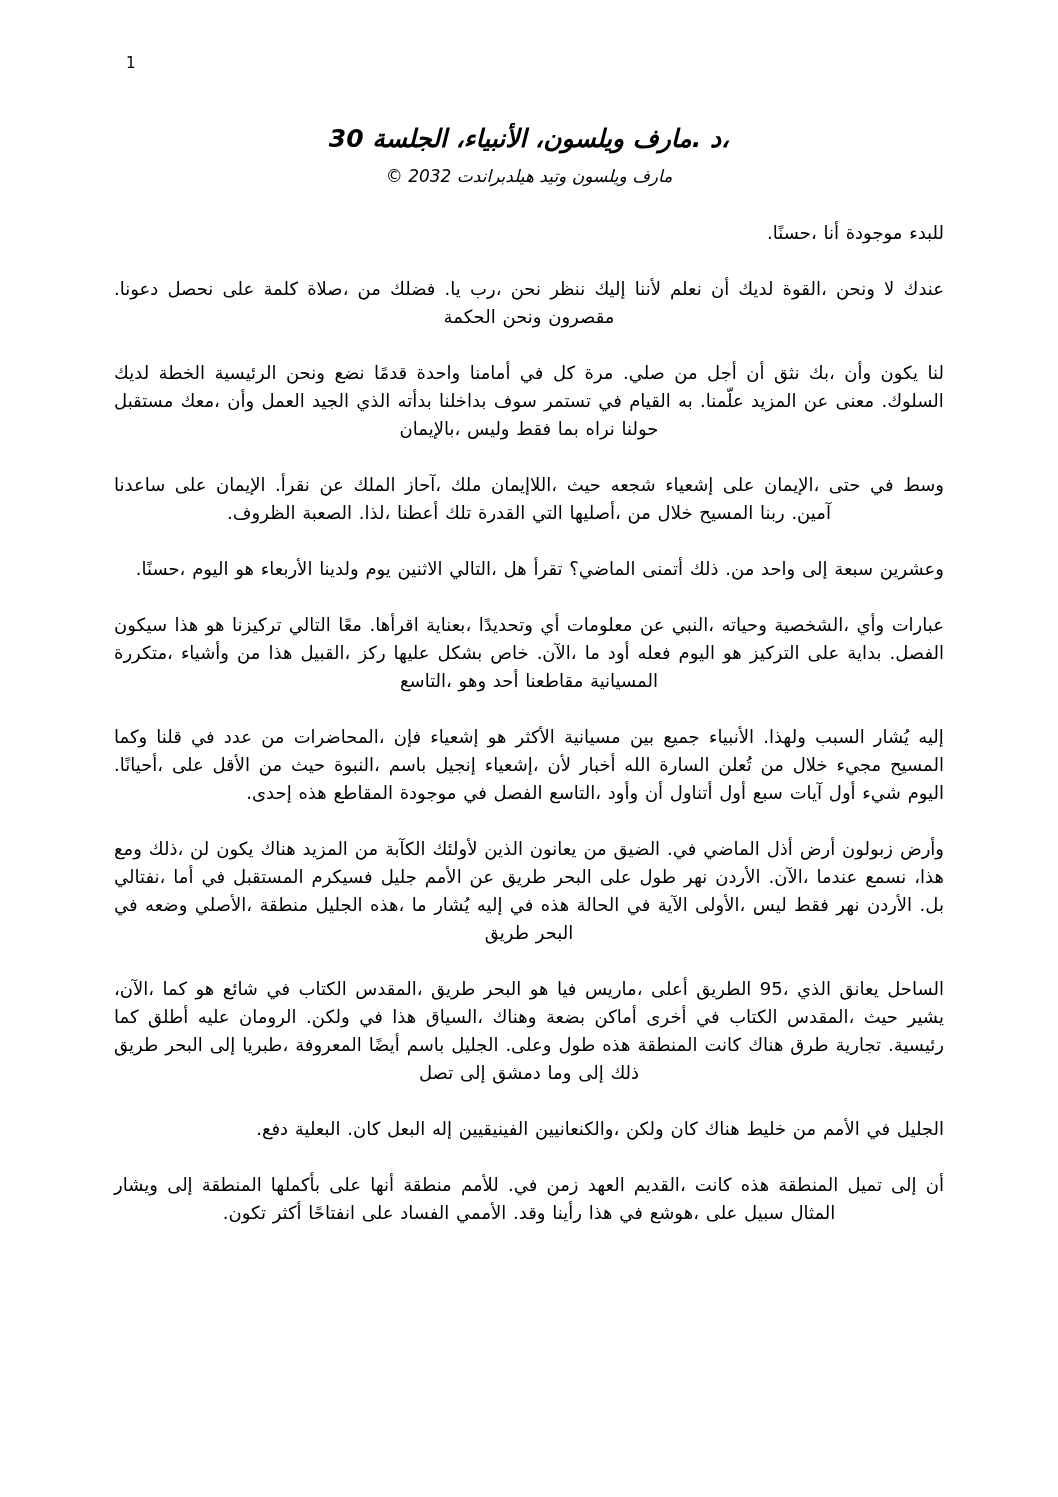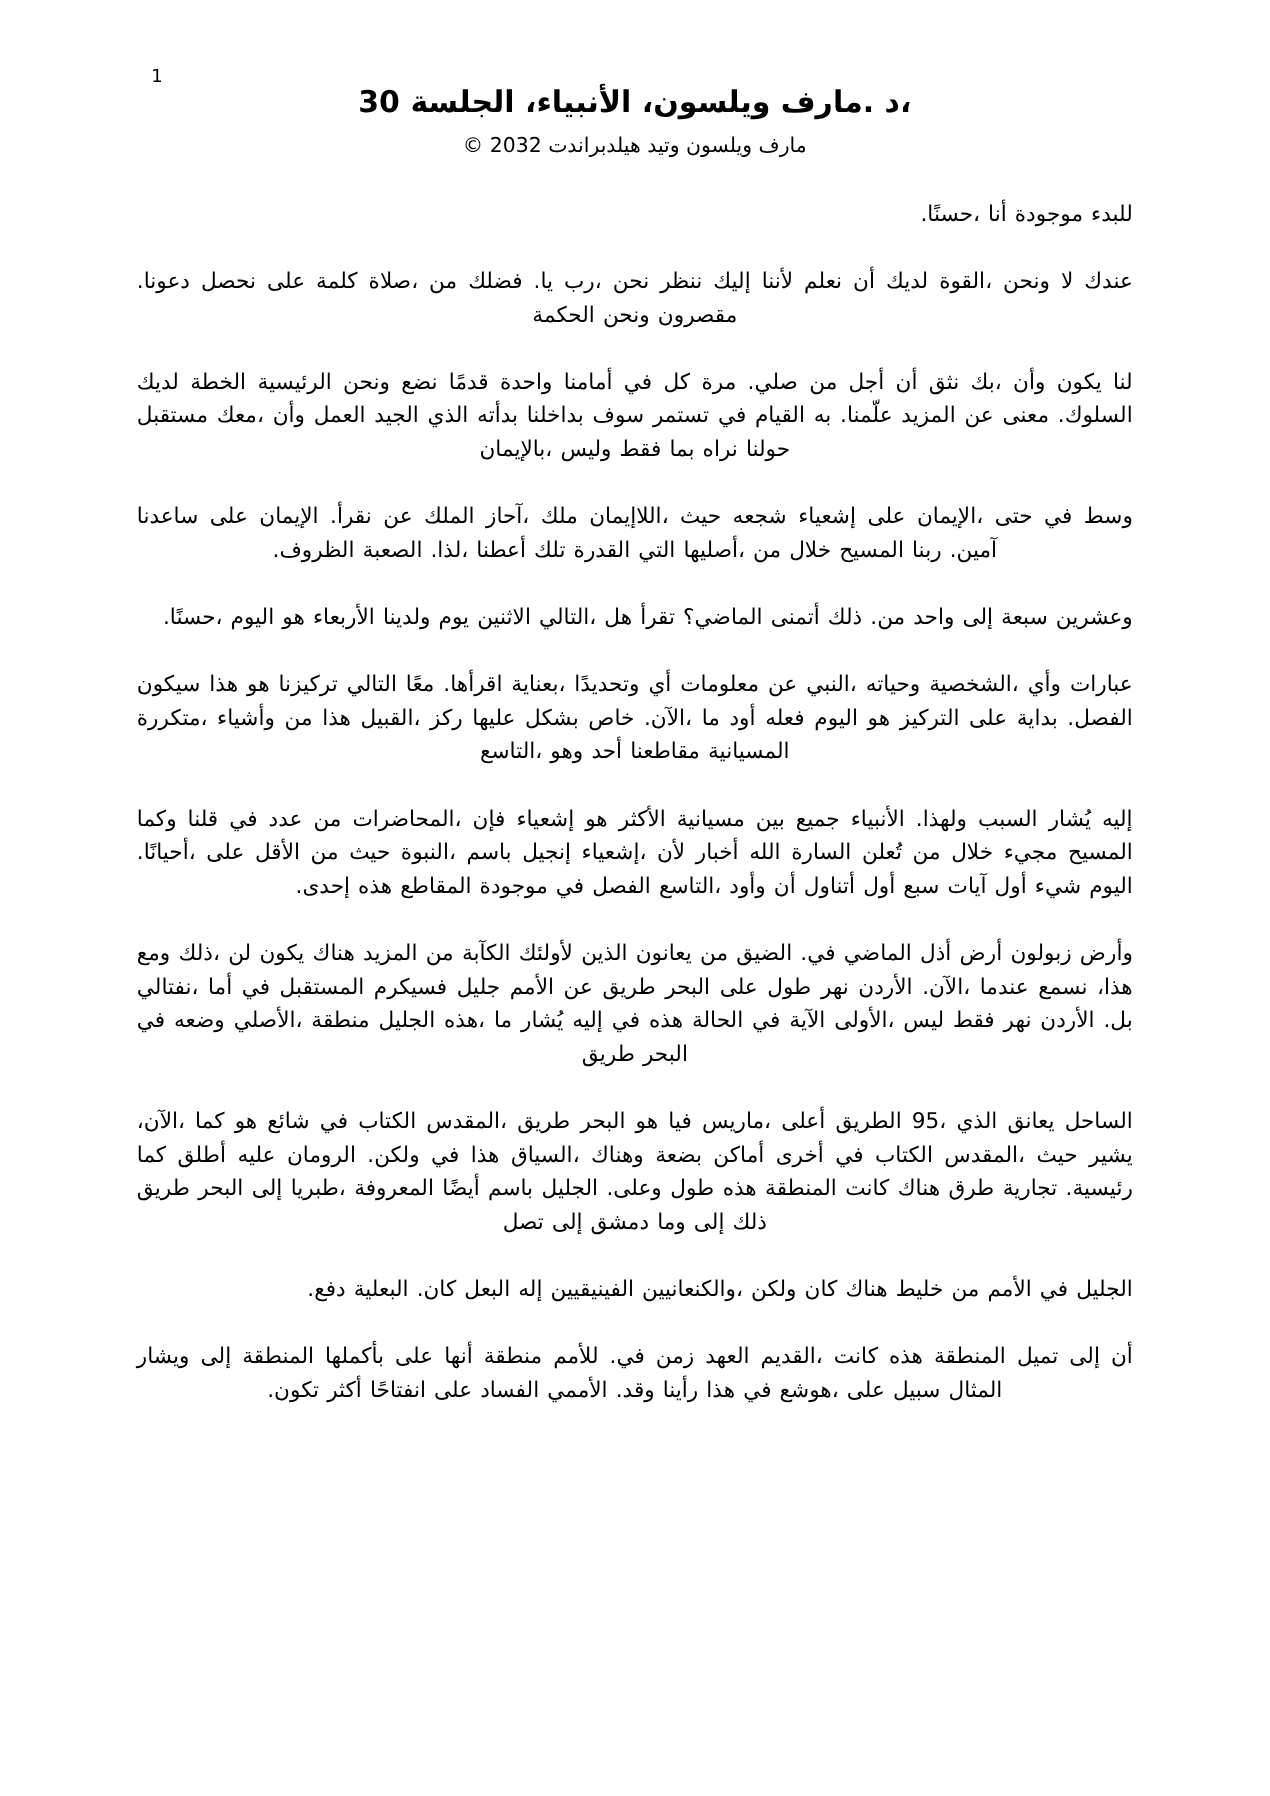--- a/index.html
+++ b/index.html
@@ -6,21 +6,21 @@
   body {
     width:1058px; height:1497px;
     background:#ffffff; color:#000000;
     font-family:"DejaVu Sans", sans-serif;
     position:relative; overflow:hidden;
   }
   .page-number {
     position:absolute; top:54px; left:126px;
     font-size:15px; line-height:18px;
   }
-  .header { padding-top:62px; text-align:center; }
+  .header { padding-top:116px; text-align:center;font-style:italic; }
   .title-line {
     font-size:25px; font-weight:700; line-height:45px;
     white-space:nowrap;
   }
   .byline { font-size:17px; line-height:30px; }
   .body-text { width:830px; margin:28px auto 0 auto; }
   .para {
     direction:ltr;
     font-size:18px; line-height:28px;
     margin:0 0 28px 0;

